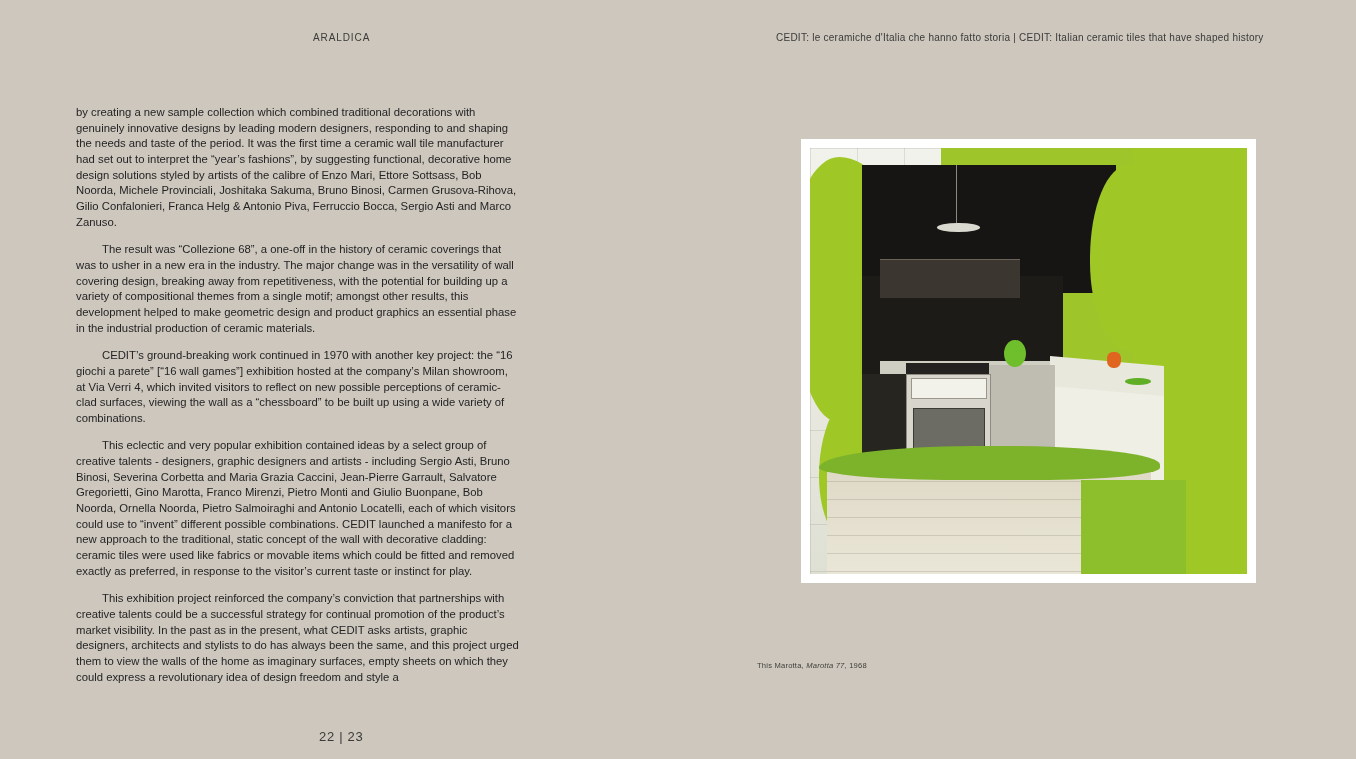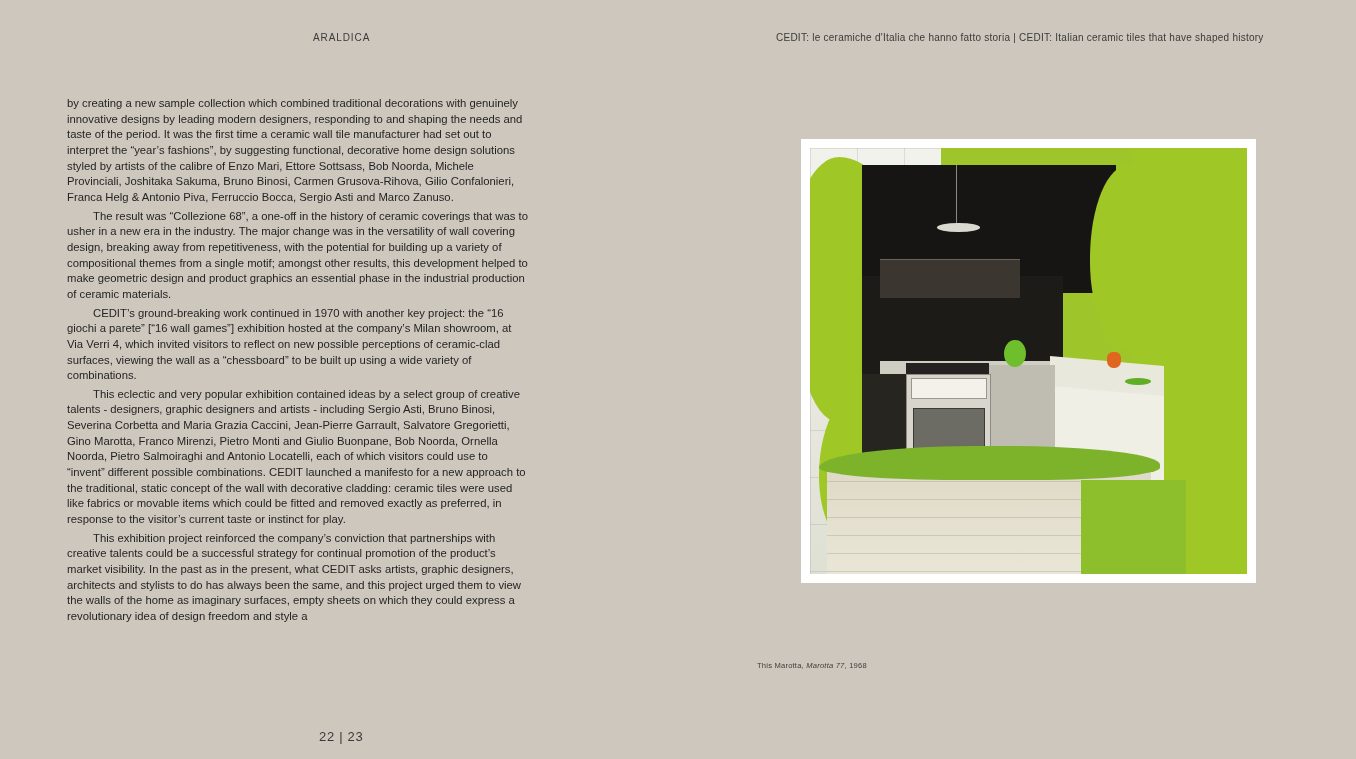--- a/index.html
+++ b/index.html
@@ -40,21 +40,21 @@
     position: absolute;
     left: 64px;
     top: 93px;
     width: 467px;
     font-size: 11.3px;
     line-height: 15.65px;
     color: #242424;
     text-align: left;
   }
   .body-column p {
-    margin: 3px;
+    margin: 12px;
     text-indent: 0;
   }
   .body-column p + p {
     text-indent: 26px;
   }
   .plate-frame {
     position: absolute;
     left: 801px;
     top: 139px;
     width: 455px;

